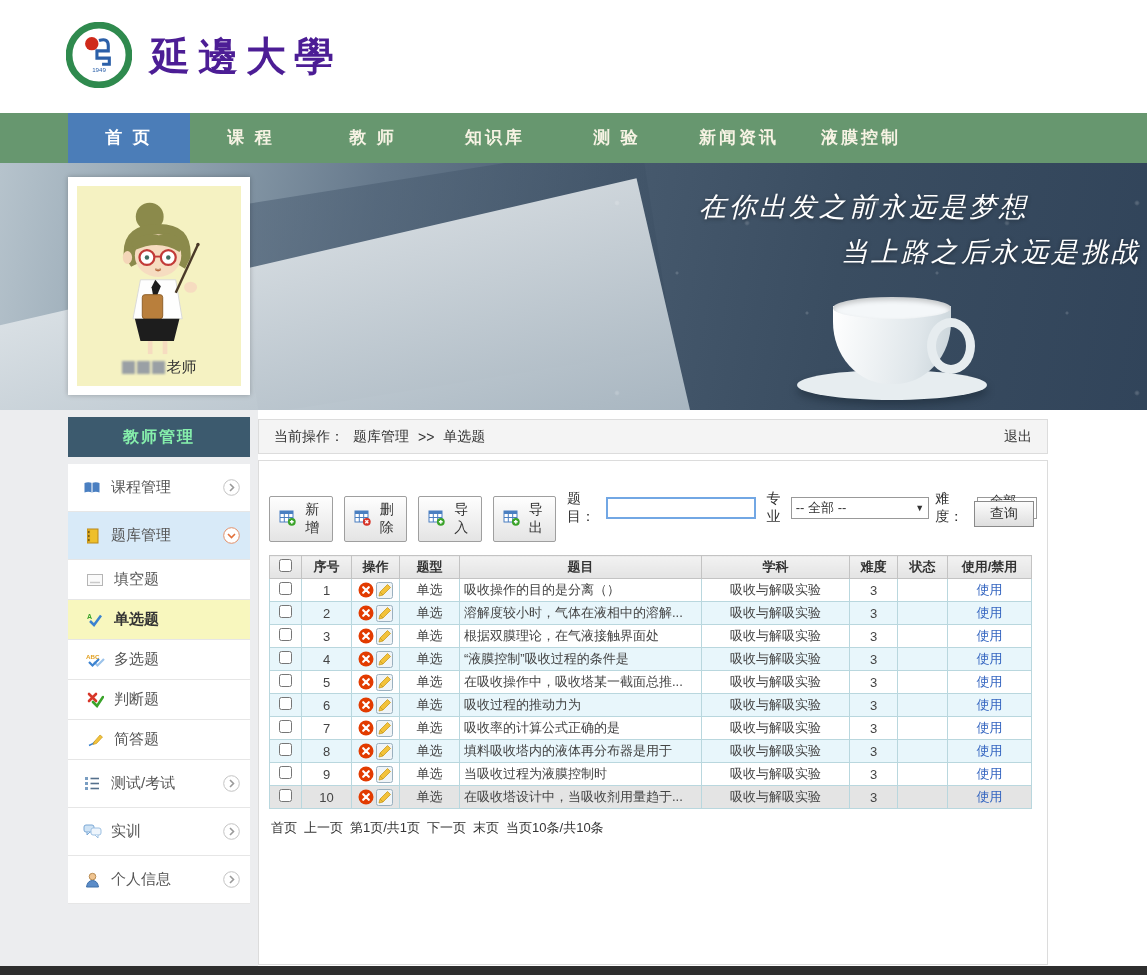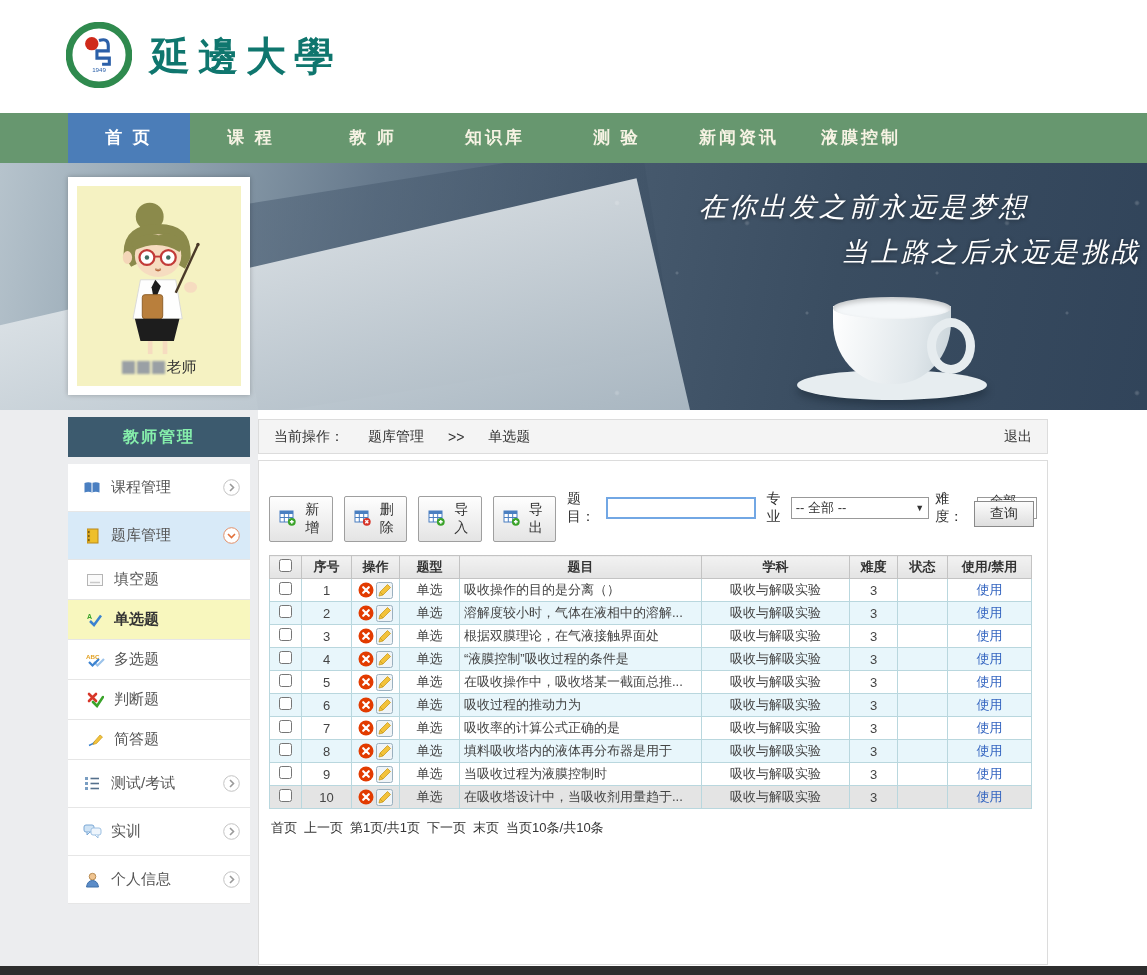--- a/index.html
+++ b/index.html
@@ -3,21 +3,21 @@
 <meta charset="utf-8">
 <style>
   * { margin:0; padding:0; box-sizing:border-box; }
   html,body { background:#fff; }
   body { font-family:"Liberation Sans", sans-serif; width:1147px; }
   .page { width:1147px; height:975px; position:relative; background:#fff; overflow:hidden; }
 
   
   .site-header { height:113px; background:#fff; display:flex; align-items:center; padding-left:66px; }
   .logo-wrap { display:flex; align-items:center; gap:18px; }
-  .univ-name { font-family:"Liberation Serif", serif; font-weight:bold; font-size:40px; color:#0f766e; letter-spacing:8px; }
+  .univ-name { font-family:"Liberation Serif", serif; font-weight:bold; font-size:40px; color:#4c1d95; letter-spacing:8px; }
 
   
   .main-nav { height:50px; background:#67976f; display:flex; padding-left:68px; }
   .nav-item { width:122px; line-height:50px; text-align:center; color:#f7f3e4; font-size:17px; font-weight:bold; letter-spacing:3px; cursor:pointer; text-decoration:none; }
   .nav-item.active { background:#4b7db8; color:#fff; }
 
   
   .banner { position:relative; height:247px; overflow:hidden;
     background:linear-gradient(100deg,#b6c3cc 0%,#93a5b2 14%,#66798c 32%,#475a6e 52%,#3a4d61 72%,#31445a 100%); }
   .banner .desk { position:absolute; left:-80px; bottom:-150px; width:760px; height:300px;
@@ -52,21 +52,21 @@
   .sidebar { width:182px; }
   .sidebar-title { height:40px; background:#3c5a6e; color:#86efac; line-height:40px; text-align:center; font-size:16px; font-weight:bold; letter-spacing:2px; margin-bottom:7px; }
   .side-item { height:48px; display:flex; align-items:center; background:#fff; border-bottom:1px solid #e6e6e6; padding:0 10px 0 13px; font-size:15px; color:#555; cursor:pointer; }
   .side-item .icn { width:22px; display:inline-flex; justify-content:center; margin-right:8px; }
   .side-item .chev { margin-left:auto; display:inline-flex; }
   .side-item.active-parent { background:#d8eaf8; }
   .side-sub { padding-left:16px; height:40px; }
   .side-sub.active { background:#f8f7be; color:#333; font-weight:bold; }
 
   .content-col { flex:1; padding-top:9px; }
-  .breadcrumb { width:790px; height:35px; background:#f4f4f4; border:1px solid #dcdcdc; display:flex; align-items:center; gap:24px; padding:13px 15px; font-size:14px; color:#333; }
+  .breadcrumb { width:790px; height:35px; background:#f4f4f4; border:1px solid #dcdcdc; display:flex; align-items:center; gap:9px; padding:13px 15px; font-size:14px; color:#333; }
   .breadcrumb .logout { margin-left:auto; color:#333; text-decoration:none; cursor:pointer; }
   .panel { width:790px; margin-top:6px; background:#fff; border:1px solid #dcdcdc; height:505px; position:relative; }
 
   .toolbar { display:flex; align-items:center; padding:13px 10px 4px 10px; font-size:14px; color:#333; }
   .tbtn { display:inline-flex; align-items:center; gap:5px; border:1px solid #9f9f9f; background:linear-gradient(#fefefe,#e4e4e4); padding:4px 9px; margin-right:11px; border-radius:2px; font-size:14px; color:#333; cursor:pointer;margin-top:22px; }
   .filters { display:flex; align-items:center; margin-left:auto; }
   .search-input { width:150px; height:22px; border:2px solid #72a7e4; outline:none; margin:0 10px 0 3px; font-size:13px; padding:0 3px; }
   .sel { border:1px solid #999; background:#fff; height:22px; display:inline-flex; align-items:center; font-size:13px; color:#333; padding:0 4px; cursor:pointer; }
   .sel .arrow { margin-left:auto; font-size:9px; }
   .sel-major { width:158px; margin-right:6px; }

